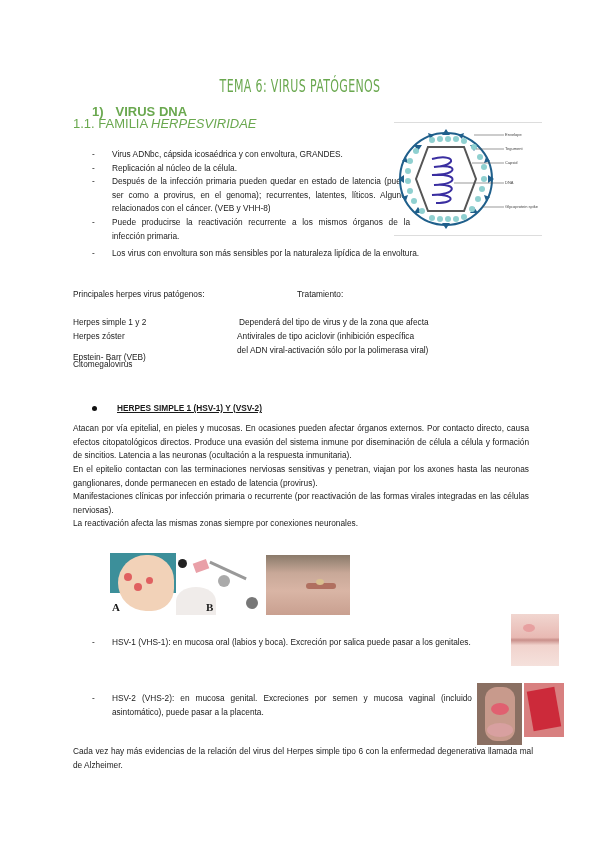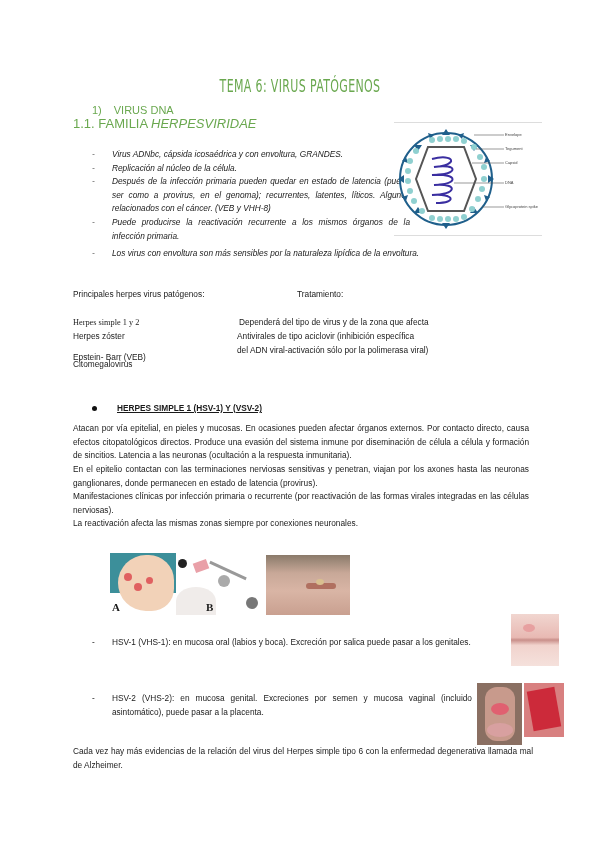--- a/index.html
+++ b/index.html
@@ -1,27 +1,27 @@
 <!DOCTYPE html>
 <html><head>
 <meta charset="utf-8">
 <style>
   html, body { margin:0; padding:0; }
   body { width:600px; height:848px; background:#ffffff; position:relative; overflow:hidden;
          font-family:"Liberation Sans", sans-serif; color:#1a1a1a; }
   .abs { position:absolute; }
   .title { left:0; width:600px; top:76px; text-align:center; color:#6aa84f;
            font-family:"DejaVu Sans Condensed","DejaVu Sans", sans-serif; font-size:17px; letter-spacing:0.5px; transform:scaleX(0.72); transform-origin:center; }
-  .h1 { left:92px; top:104px; font-size:11px; font-weight:normal; color:#6aa84f; }
+  .h1 { left:92px; top:104px; font-size:13px; font-weight:bold; color:#6aa84f; }
   .h1 .num { margin-right:12px; }
   .h2 { left:73px; top:116px; font-size:13px; color:#6aa84f; }
   .h2 i { font-style:italic; }
   .txt { font-size:8.3px; line-height:13.6px; }
   .bullets { left:92px; top:148px; width:318px; }
-  .bullets .b { position:relative; padding-left:20px; text-align:justify;font-style:italic; }
+  .bullets .b { position:relative; padding-left:20px; text-align:justify; }
   .bullets .b::before { content:"-"; position:absolute; left:0; top:0; }
   .bullets.wide { width:460px; top:247px; }
   .virus-fig { left:394px; top:122px; width:148px; height:112px; border-top:1px solid #ddd; border-bottom:1px solid #ddd; }
   .tbl-l { left:73px; }
   .tbl-r { left:237px; }
   .section-bullet { left:92px; top:403px; font-size:8.3px; font-weight:bold; }
   .section-bullet .dot { display:inline-block; width:5px; height:5px; background:#111; border-radius:50%; margin-right:20px; vertical-align:middle; }
   .section-bullet u { text-decoration:underline; }
   .para { left:73px; width:456px; text-align:justify; }
   .imgbox { overflow:hidden; }
@@ -113,21 +113,21 @@
       <text x="111" y="41">Capsid</text>
       <text x="111" y="61">DNA</text>
       <text x="111" y="85">Glycoprotein spike</text>
     </g>
   </svg>
 </div>
 
 <div class="abs tbl-l txt" style="top:288px;">Principales herpes virus patógenos:</div>
 <div class="abs tbl-r txt" style="top:288px; left:297px;">Tratamiento:</div>
 
-<div class="abs tbl-l txt" style="top:316px;font-family:Liberation Serif, serif;">Herpes simple 1 y 2</div>
+<div class="abs tbl-l txt" style="top:316px;">Herpes simple 1 y 2</div>
 <div class="abs tbl-r txt" style="top:316px; left:239px;">Dependerá del tipo de virus y de la zona que afecta</div>
 <div class="abs tbl-l txt" style="top:330px;">Herpes zóster</div>
 <div class="abs tbl-r txt" style="top:330px;">Antivirales de tipo aciclovir (inhibición específica</div>
 <div class="abs tbl-r txt" style="top:344px;">del ADN viral-activación sólo por la polimerasa viral)</div>
 <div class="abs tbl-l txt" style="top:358px;">Citomegalovirus</div>
 <div class="abs tbl-l txt" style="top:351px;text-align:right;">Epstein- Barr (VEB)</div>
 
 <div class="abs section-bullet">
   <span class="dot"></span><u>HERPES SIMPLE 1 (HSV-1) Y (VSV-2)</u>
 </div>

